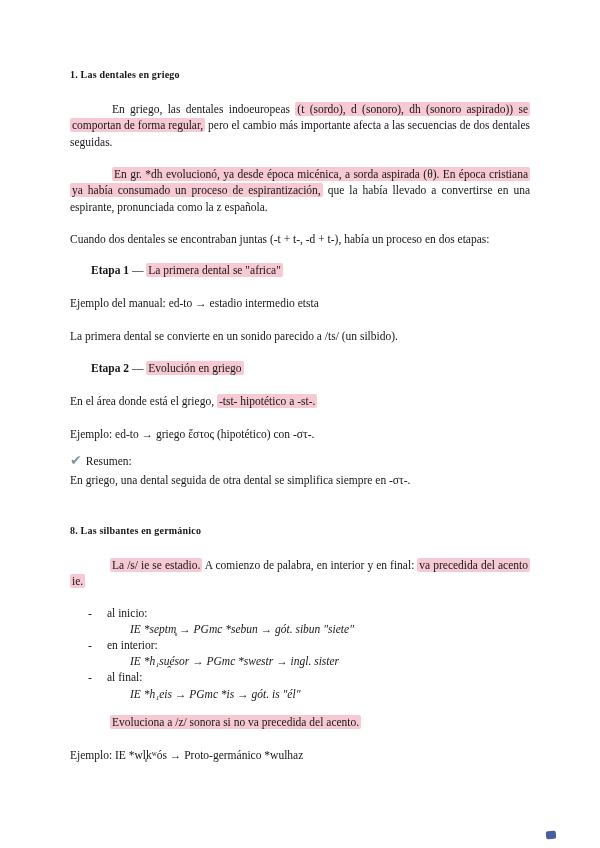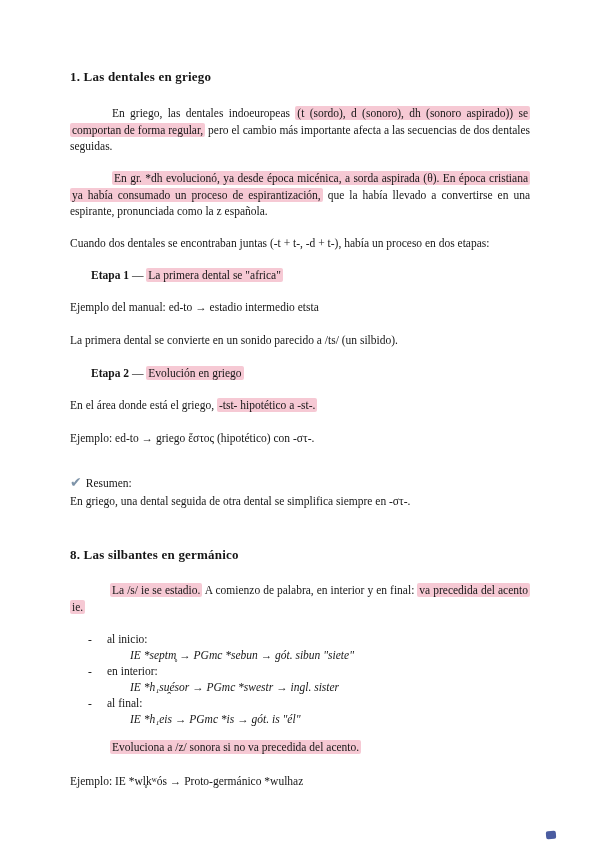--- a/index.html
+++ b/index.html
@@ -5,21 +5,21 @@
   * { margin:0; padding:0; box-sizing:border-box; }
   html,body { background:#ffffff; }
   body {
     width:600px; height:848px;
     font-family:"Liberation Serif","DejaVu Serif",serif;
     color:#161616;
     position:relative;
     overflow:hidden;
   }
   .page { padding:68px 70px 0 70px; font-size:11.5px; line-height:1.45; }
-  .sec-title { font-size:13px; font-weight:bold; margin-bottom:18px; letter-spacing:0.2px; }
+  .sec-title { font-size:10px; font-weight:bold; margin-bottom:18px; letter-spacing:0.2px; }
   .sec-title.second { margin-top:36px; }
   .para { margin-bottom:16px; }
   .para.tight { margin-bottom:15px; }
   .para.just { text-align:justify; }
   .indent { text-indent:42px; }
   .indent40 { text-indent:40px; }
   .hl {
     background:#f6c9d4;
     border-radius:2px;
     padding:1px 2px;
@@ -43,21 +43,21 @@
   .indented-note { margin-left:40px; margin-bottom:17px; }
   .corner-mark {
     position:absolute;
     right:44px; bottom:9px;
     width:10px; height:8px;
     background:#2a3f8f;
     border-radius:2px;
     transform:rotate(-4deg);
     opacity:0.85;
   }
-  .gap-before-resumen { margin-bottom:26px; }
+  .gap-before-resumen { margin-bottom:9px; }
 </style>
 </head>
 <body>
 
 <div class="page">
 
   <h1 class="sec-title">1. Las dentales en griego</h1>
 
   <p class="para tight just indent"><span>En griego, las dentales indoeuropeas </span><span class="hl">(t (sordo), d (sonoro), dh (sonoro aspirado)) se comportan de forma regular,</span><span> pero el cambio más importante afecta a las secuencias de dos dentales seguidas.</span></p>
 

